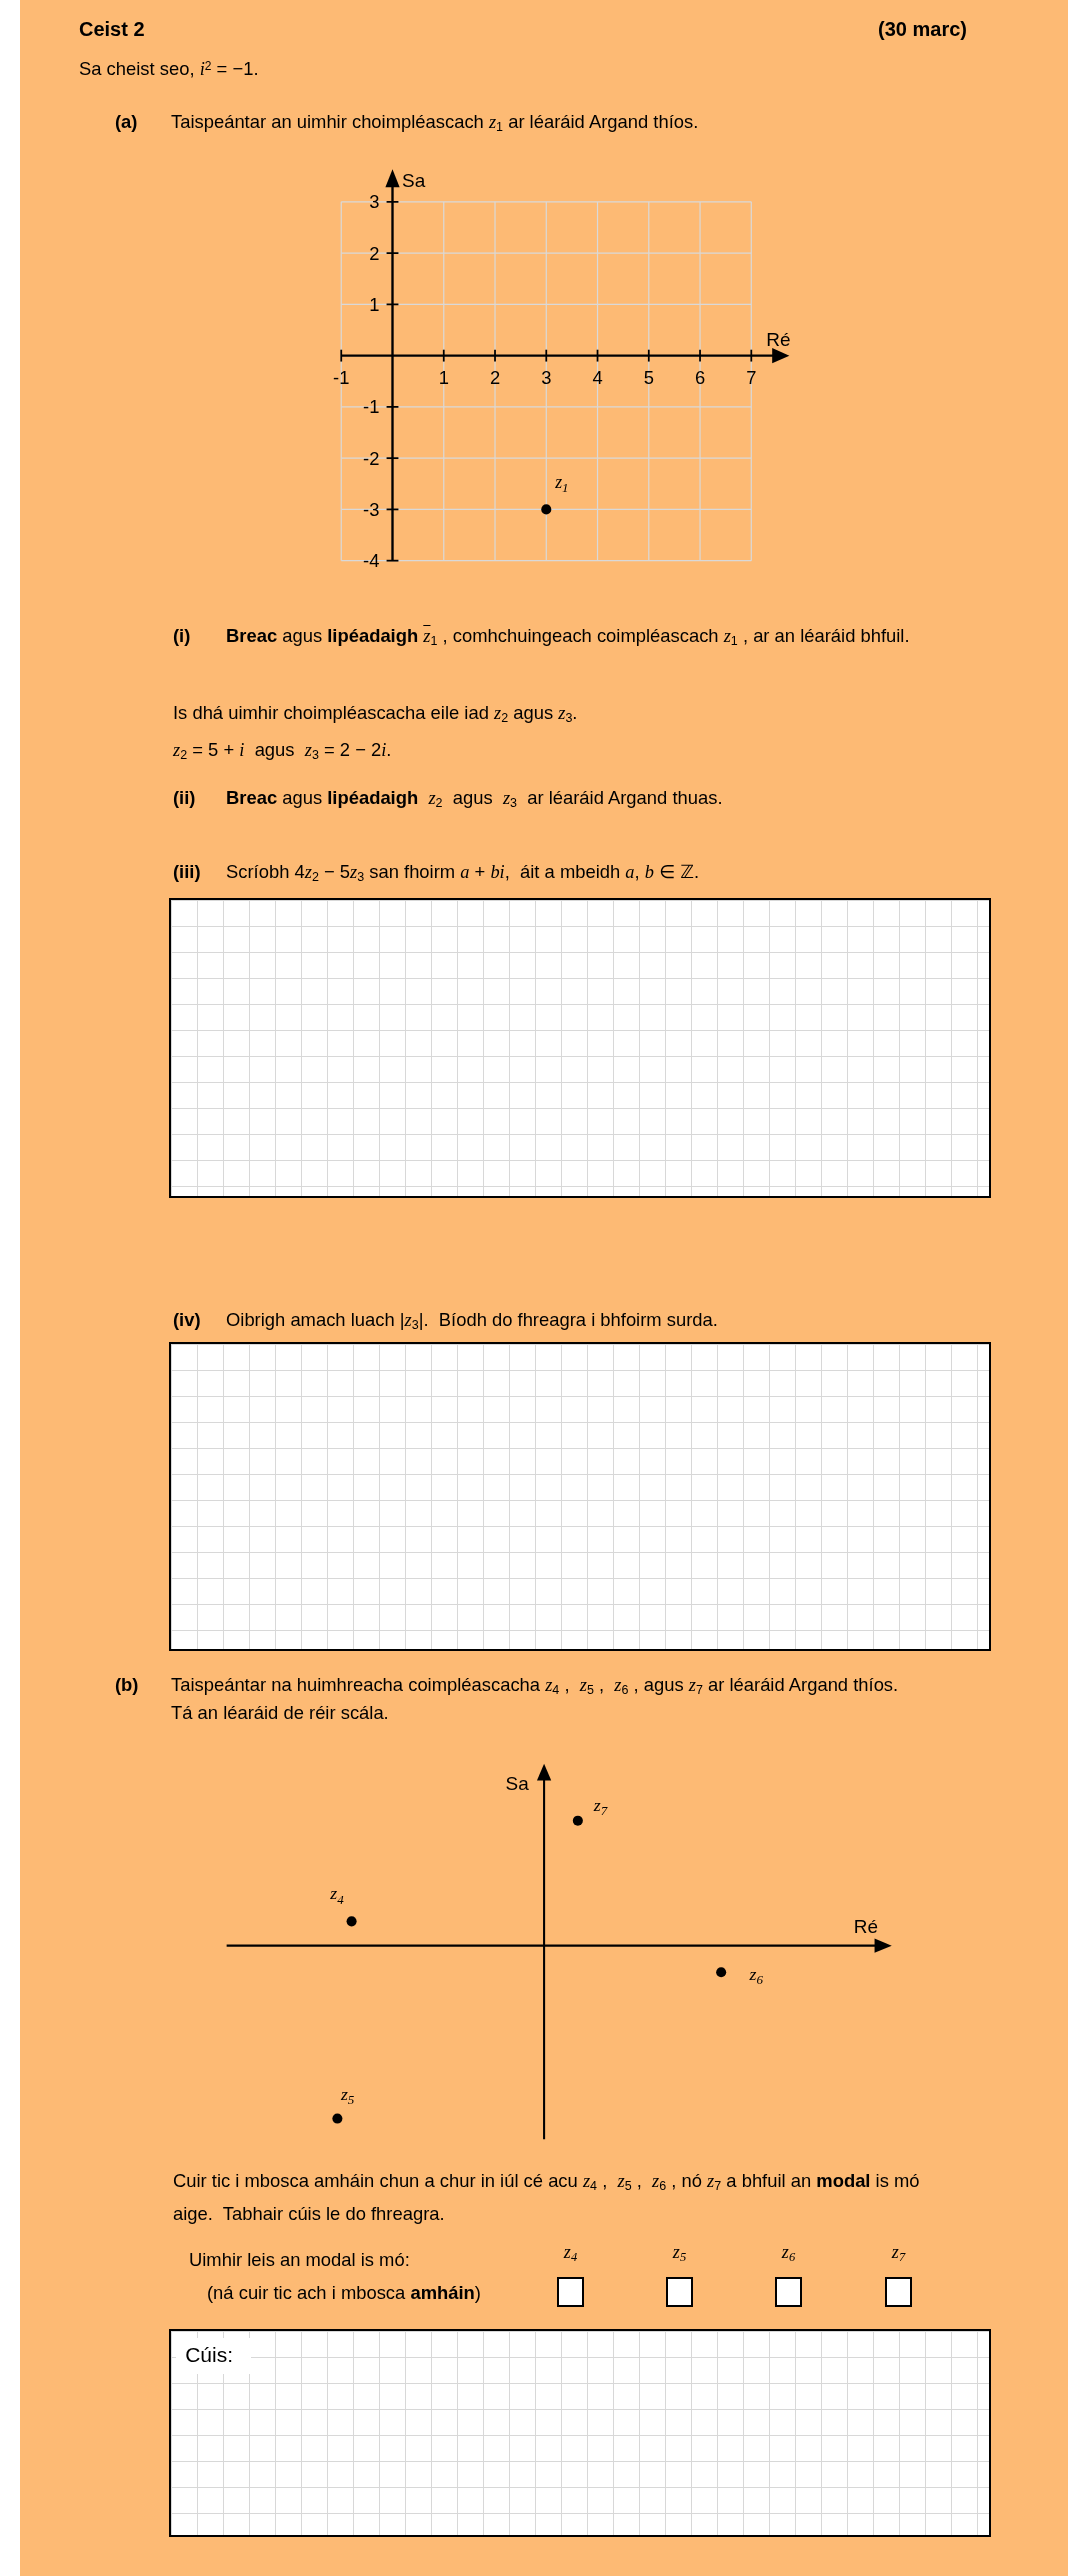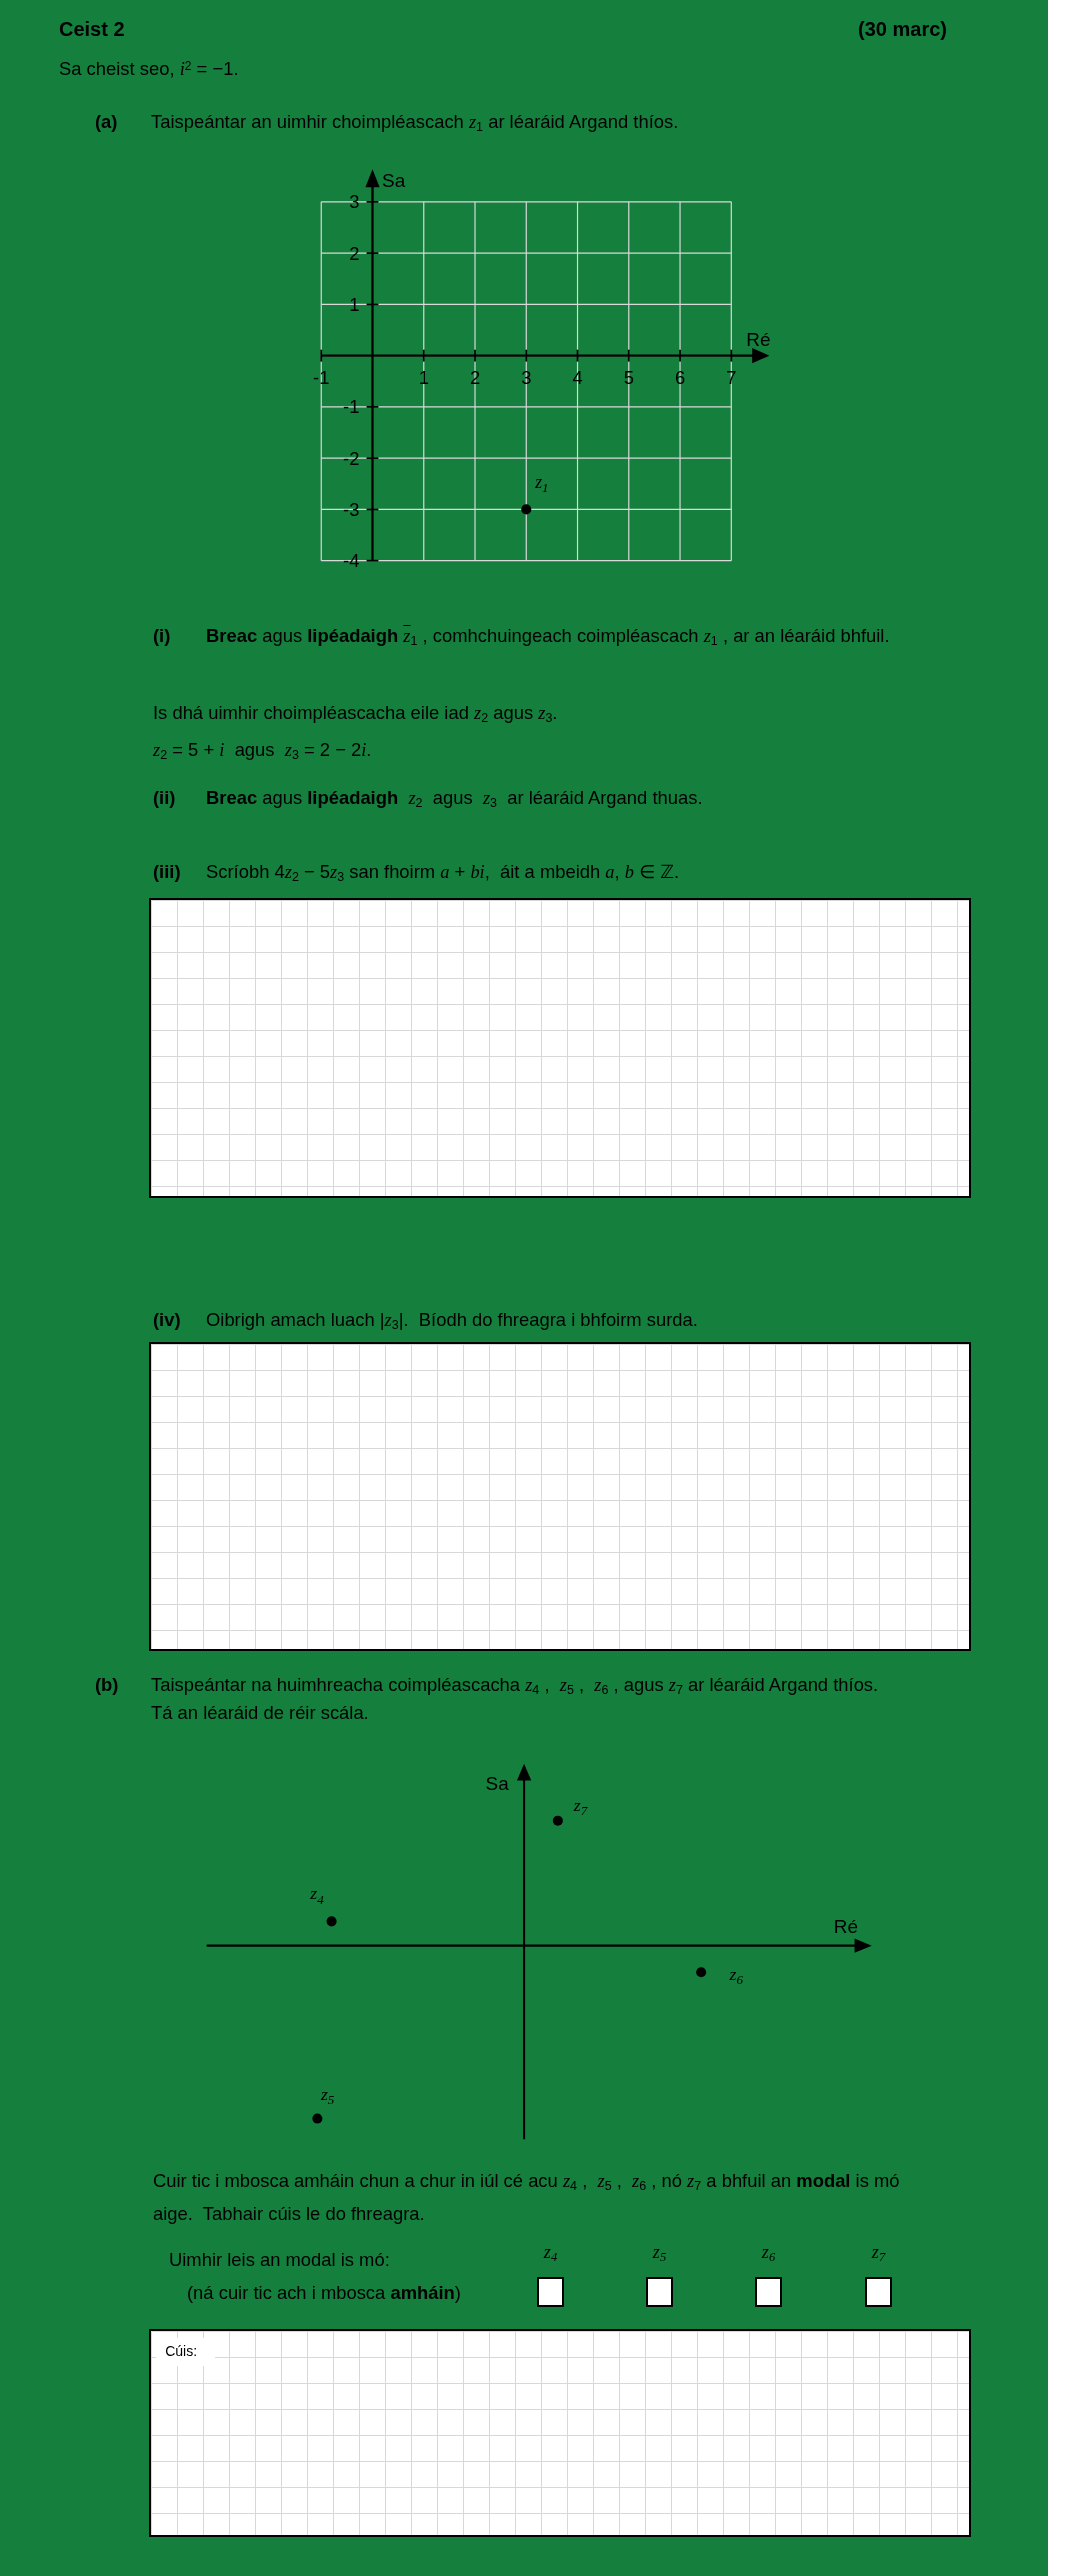--- a/index.html
+++ b/index.html
@@ -1,32 +1,32 @@
 <!DOCTYPE html>
 <html style="font-size:9.5px"><head>
 <meta charset="utf-8">
 <style>
   html,body{margin:0;padding:0;background:#fff;}
-  .page{position:relative;width:1048px;height:2576px;background:#15803d;overflow:hidden;
-        font-family:"Liberation Sans","DejaVu Sans",sans-serif;color:#000;}
+  .page{position:relative;width:1048px;height:2576px;background:#fdba74;overflow:hidden;
+        font-family:"Liberation Sans","DejaVu Sans",sans-serif;color:#000;margin-left:20px;}
   .t{position:absolute;white-space:pre-wrap;font-size:18.4px;line-height:1.25;color:#000;}
   .b{font-weight:700;}
   .big{font-size:20px;}
   .v{font-family:"Liberation Serif","DejaVu Serif",serif;font-style:italic;}
   .ol{text-decoration:overline;}
   sub.zs{font-size:12.5px;line-height:0;vertical-align:-0.25em;}
   sup.ex{font-size:12px;line-height:0;vertical-align:0.45em;}
   .ilabel{display:inline-block;width:53px;font-weight:700;}
   .plabel{display:inline-block;width:56px;font-weight:700;}
   .gridbox{position:absolute;box-sizing:border-box;border:2.4px solid #000;background-color:#fff;
     background-image:
       repeating-linear-gradient(to right,#d8d8d8 0 1.2px,transparent 1.2px 26px),
       repeating-linear-gradient(to bottom,#d8d8d8 0 1.2px,transparent 1.2px 26px);}
   .cuis-label{position:absolute;left:4.7px;top:7.1px;background:#fff;padding:4.7px 18px 7.1px 9.5px;
-    font-size:14px;}
+    font-size:21px;}
   .cb{position:absolute;box-sizing:border-box;width:27px;height:30px;border:2.4px solid #000;background:#fff;}
   .optlab{position:absolute;width:53px;text-align:center;font-size:18px;
     font-family:"Liberation Serif","DejaVu Serif",serif;font-style:italic;}
   svg{position:absolute;overflow:visible;}
   svg text.axnum{font-family:"Liberation Sans","DejaVu Sans",sans-serif;font-size:31px;fill:#000;}
   svg text.axlab{font-family:"Liberation Sans","DejaVu Sans",sans-serif;font-size:32px;fill:#000;}
   svg text.zlab{font-family:"Liberation Serif","DejaVu Serif",serif;font-style:italic;font-size:30px;fill:#000;}
   svg tspan.zsub{font-size:22px;}
 </style>
 </head>

